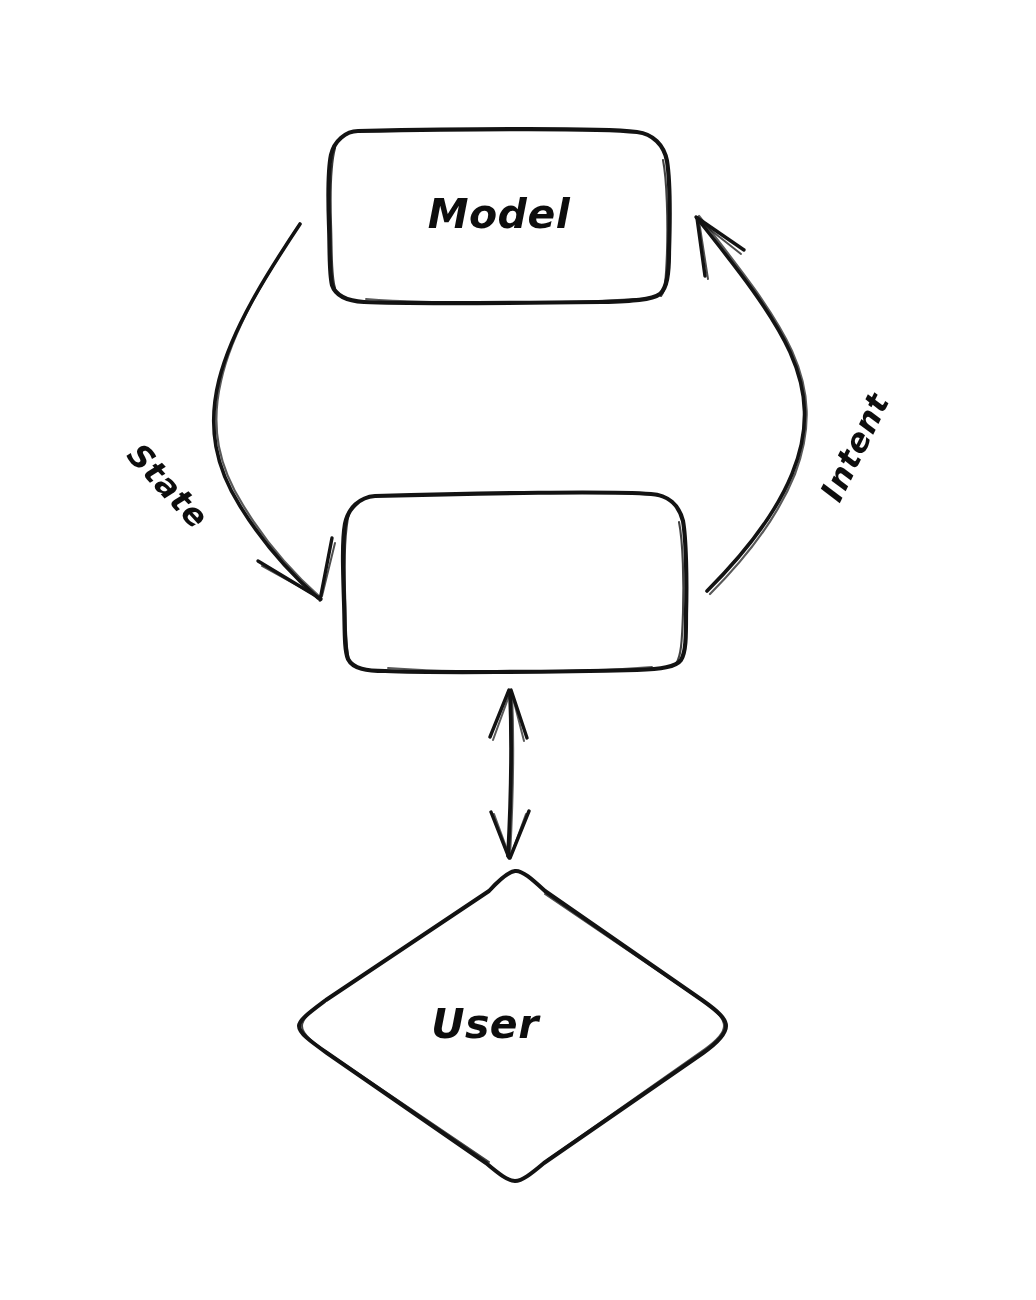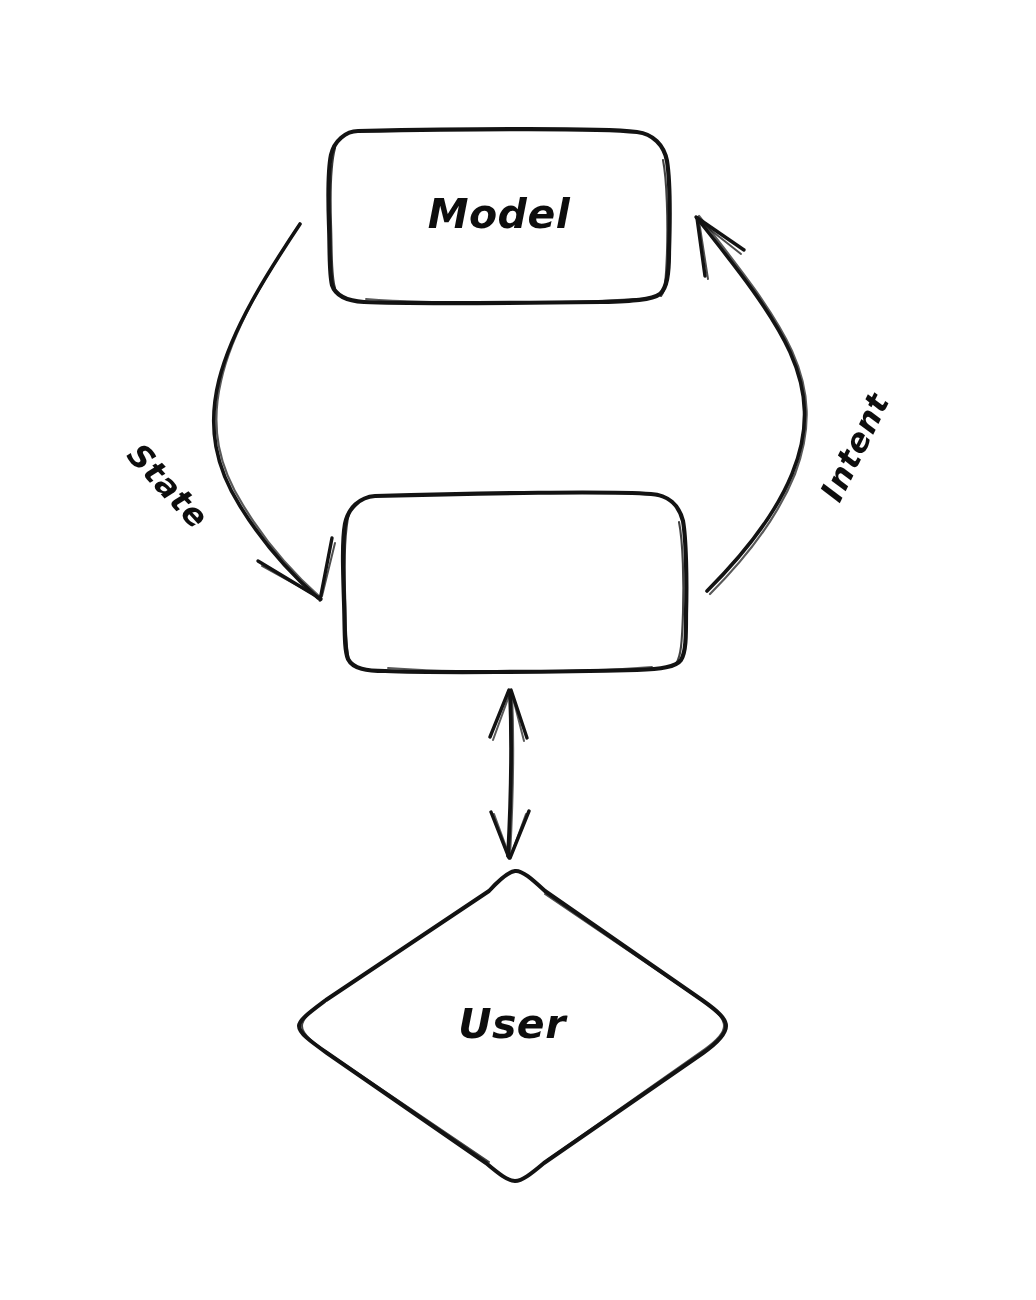--- a/index.html
+++ b/index.html
@@ -52,21 +52,21 @@
     left: 499px;
     top: 214px;
     font-size: 41px;
   }
   #label-view {
     left: 515px;
     top: 577px;
     font-size: 41px;
   }
   #label-user {
-    left: 512px;
+    left: 485px;
     top: 1024px;
     font-size: 41px;
   }
   .edge-label {
     position: absolute;
     color: #0d0d0d;
     font-family: "DejaVu Sans", sans-serif;
     font-weight: 700;
     font-style: italic;
     white-space: nowrap;

